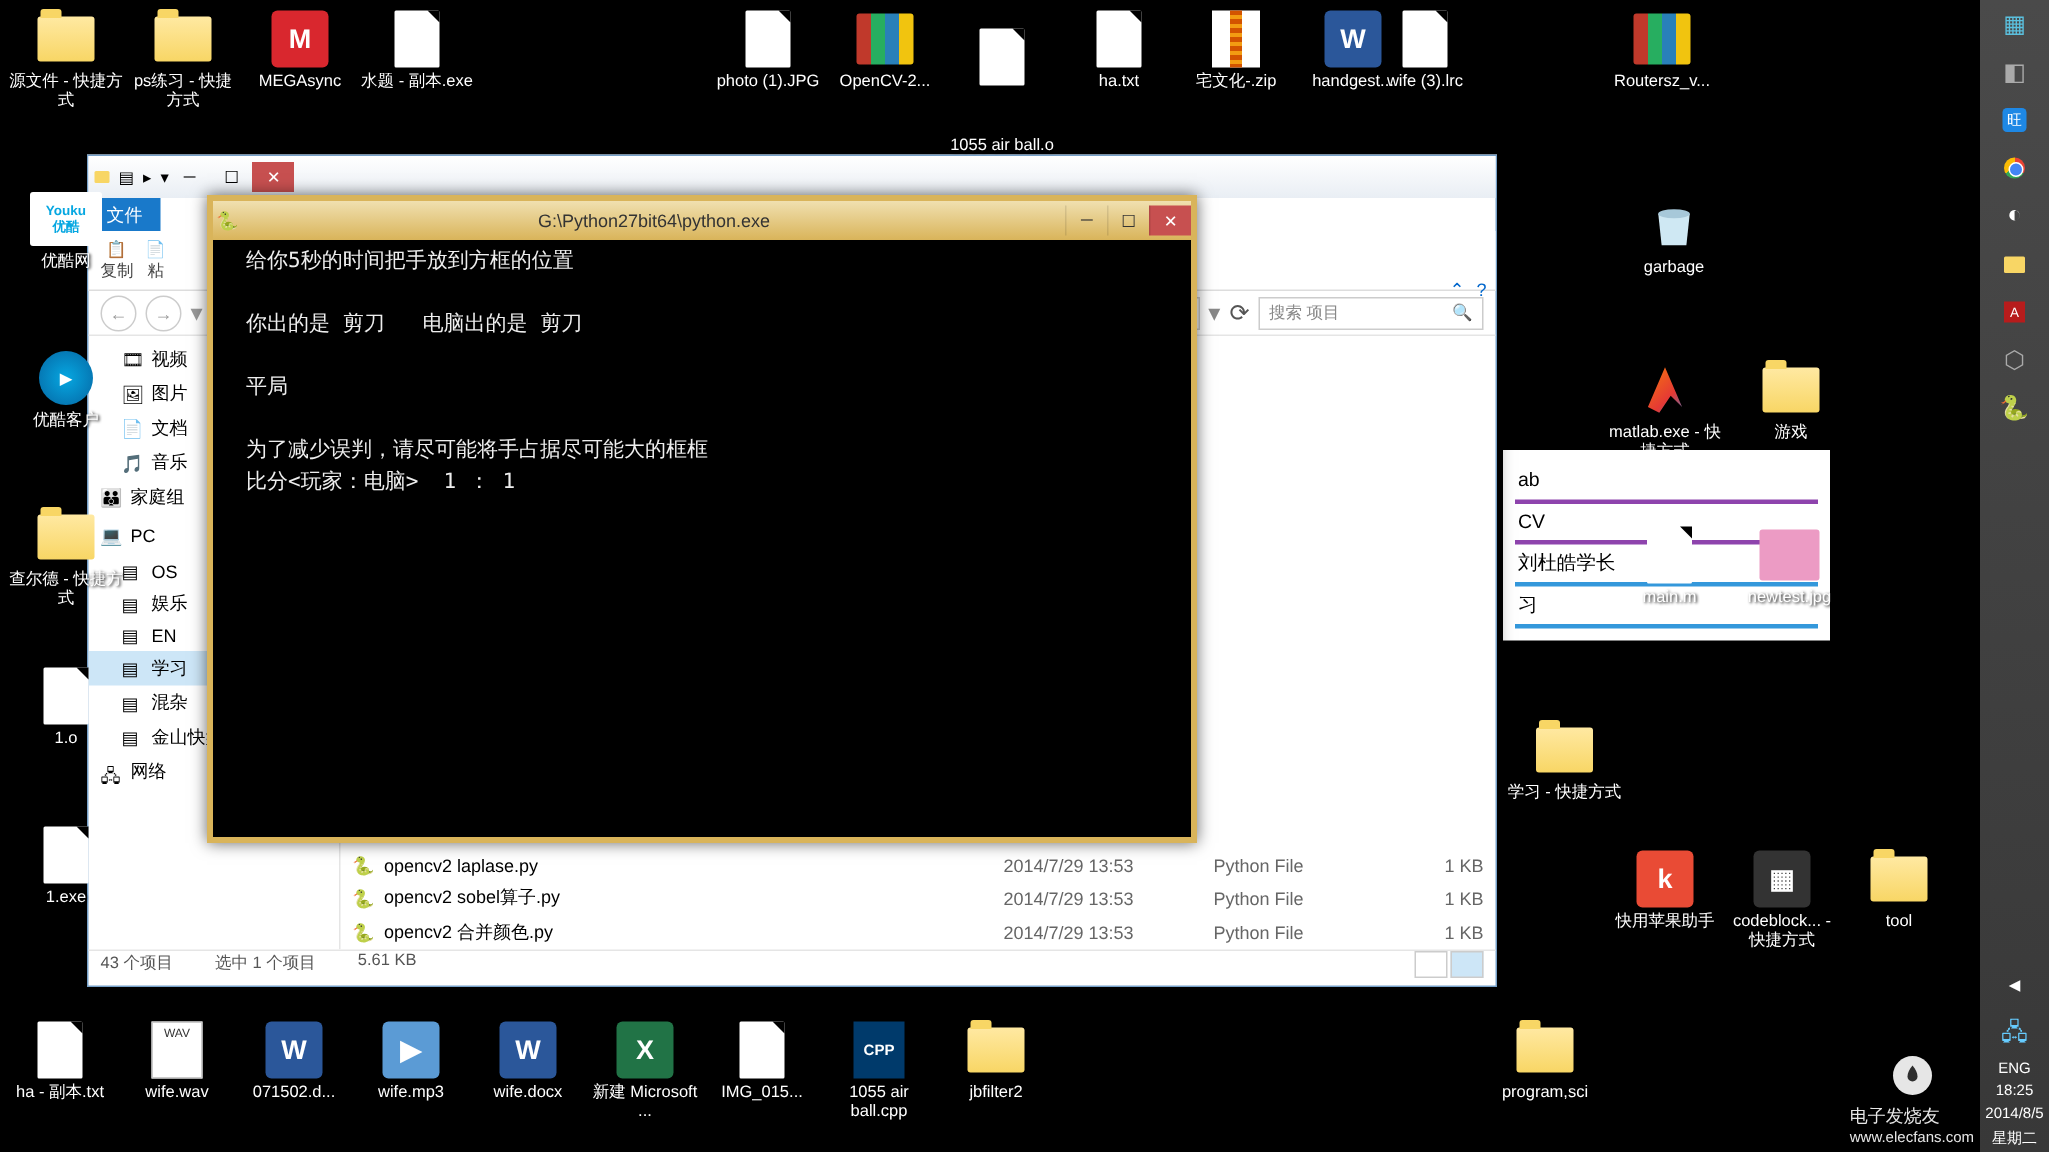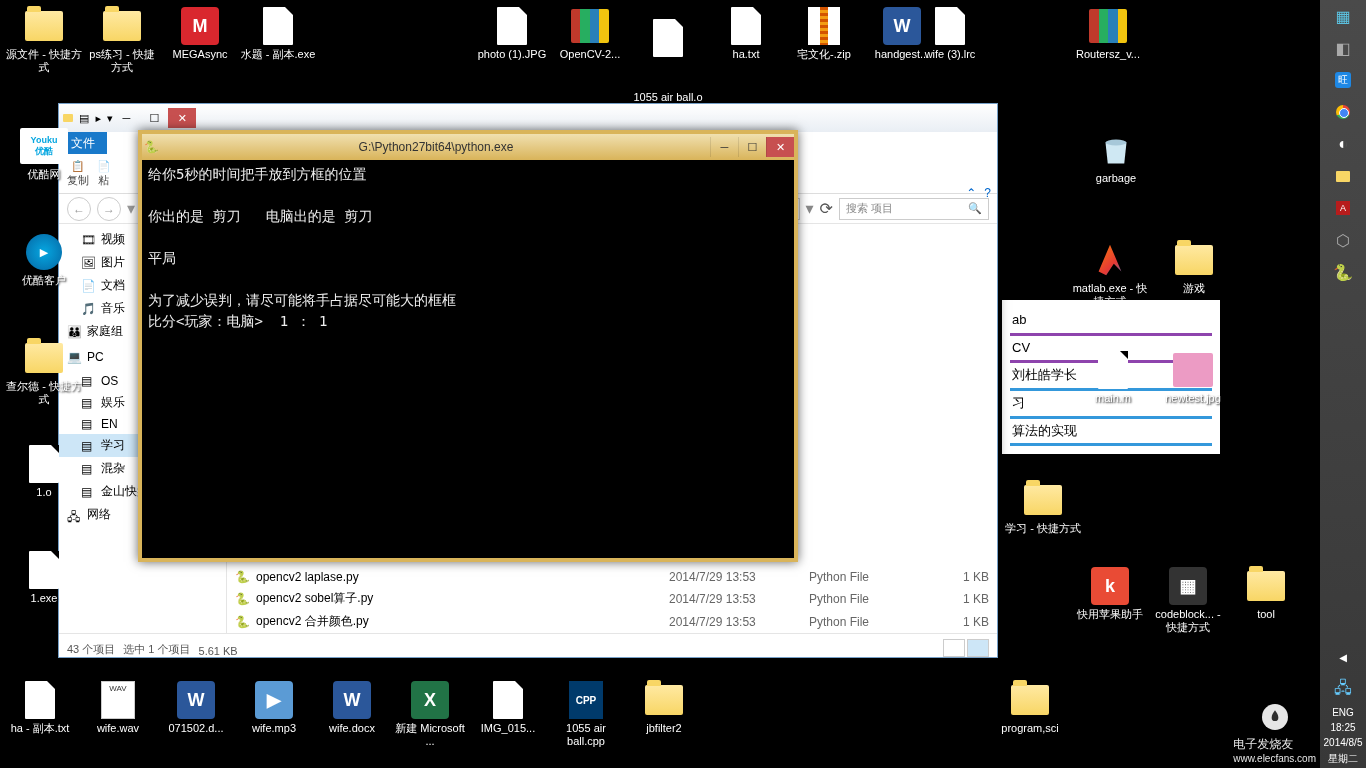--- a/index.html
+++ b/index.html
@@ -65,31 +65,31 @@
 .nav-item { padding:3px 6px 3px 18px; display:flex; align-items:center; gap:6px; cursor:pointer; white-space:nowrap; }
 .nav-item .ni-ico { width:14px; height:14px; display:inline-block; }
 .nav-item.sel { background:#cde6f7; }
 .nav-item.head { padding-left:8px; }
 .content-pane { flex:1; font-size:12px; position:relative; }
 .file-row { display:flex; padding:3px 8px; align-items:center; }
 .col-name { flex:1; display:flex; align-items:center; gap:6px; }
 .col-date { width:140px; color:#666; }
 .col-type { width:120px; color:#666; }
 .col-size { width:60px; text-align:right; color:#666; }
-.statusbar { height:24px; border-top:1px solid #e5e5e5; display:flex; align-items:flex-end; padding:0 8px; font-size:11px; color:#555; gap:8px; }
+.statusbar { height:24px; border-top:1px solid #e5e5e5; display:flex; align-items:flex-start; padding:0 8px; font-size:11px; color:#555; gap:28px; }
 .statusbar .view-toggle { margin-left:auto; display:flex; gap:2px; }
 .vt { width:22px; height:18px; border:1px solid #ccc; cursor:pointer; }
 
 
 .console { position:absolute; left:138px; top:130px; width:660px; height:432px; background:#000; border:4px solid #d9b45a; display:flex; flex-direction:column; box-shadow:0 0 10px rgba(0,0,0,.6); }
 .console-title { height:26px; background:linear-gradient(#f0e0b0,#d9b45a); display:flex; align-items:center; font-size:12px; color:#333; }
 .console-title .ct-text { flex:1; text-align:center; }
 .console-title .winbtn { background:transparent; border-left:1px solid rgba(0,0,0,.1); }
 .console-title .winbtn.close { background:#c75050; color:#fff; }
-.console-body { flex:1; padding:4px 6px; color:#eee; font-family:"NSimSun","SimSun",monospace; font-size:14px; line-height:1.5; white-space:pre-wrap; }
+.console-body { flex:1; padding:4px 22px; color:#eee; font-family:"NSimSun","SimSun",monospace; font-size:14px; line-height:1.5; white-space:pre-wrap; }
 
 
 .watermark { position:absolute; right:50px; bottom:4px; display:flex; align-items:center; color:#fff; font-size:12px; gap:6px; opacity:0.9;flex-direction:column; }
 .watermark .wm-circle { width:26px; height:26px; border-radius:50%; background:#fff; display:flex; align-items:center; justify-content:center; }
 .watermark .wm-circle svg { width:16px; height:16px; }
 
 .tray-arrow { color:#fff; font-size:10px; }
 .small-folder { width:10px; height:8px; background:#f8d665; display:inline-block; border-radius:1px; }
 </style>
 </head>
@@ -121,21 +121,20 @@
     </div>
   <span class="label">游戏</span>
 </div>
 
 <div class="sticky" style="left:1002px; top:300px; width:218px;">
   <div id="sticky-lines">
       <div class="row" style="border-color: rgb(142, 68, 173);">ab</div>
       <div class="row" style="border-color: rgb(142, 68, 173);">CV</div>
       <div class="row" style="border-color: rgb(52, 152, 219);">刘杜皓学长</div>
       <div class="row" style="border-color: rgb(52, 152, 219);">习</div>
-      <div class="row" style="border-color: rgb(52, 152, 219);">算法的实现</div>
     </div>
 </div>
 <div class="desktop-icon" style="left:1005px; top:480px;">
   <div class="icon-box">
       <div class="folder-ico"></div>
     </div>
   <span class="label">学习 - 快捷方式</span>
 </div>
 
 <div class="desktop-icon" style="left:1075px; top:350px;">

